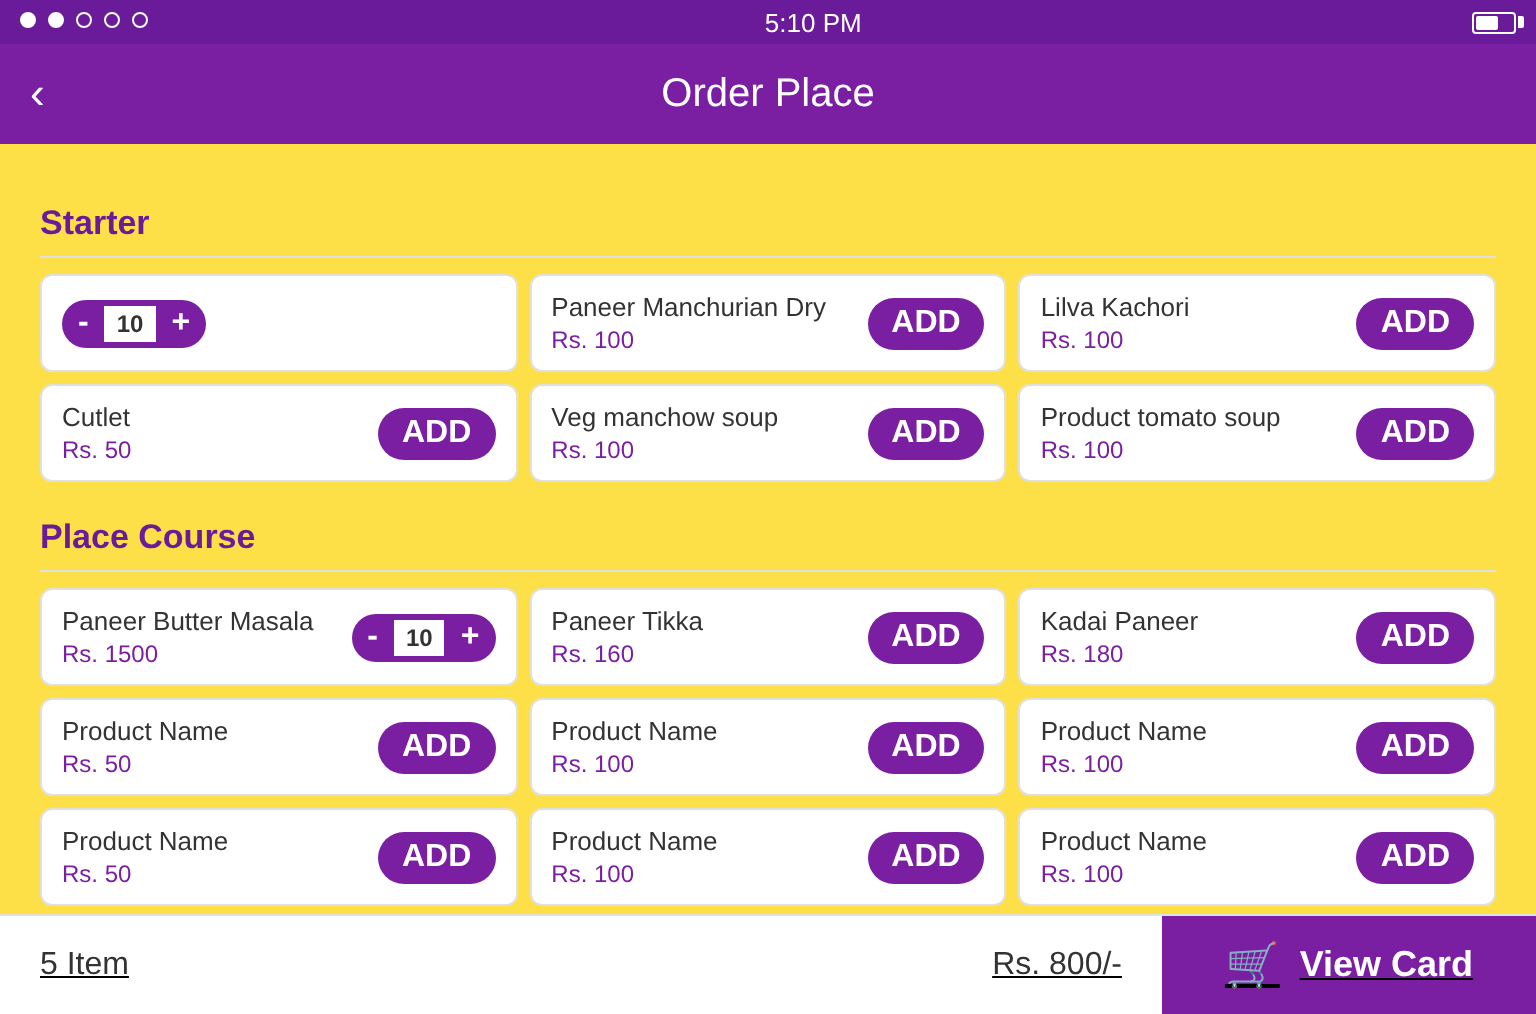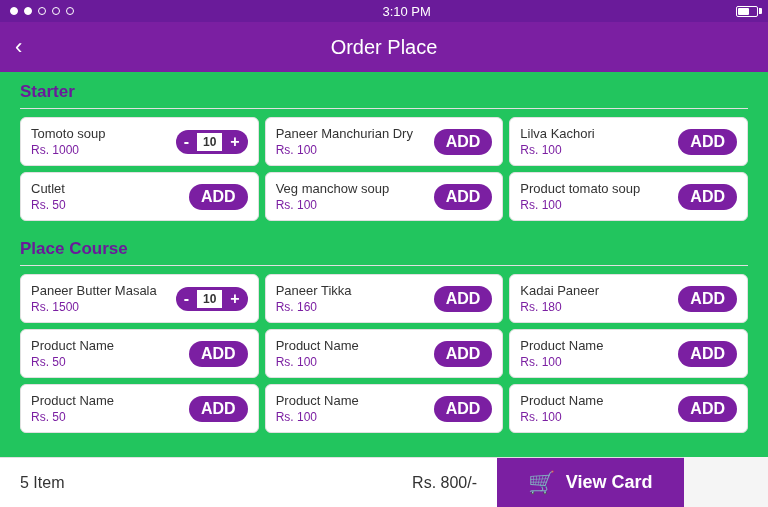--- a/index.html
+++ b/index.html
@@ -78,23 +78,23 @@
       border: none;
     }
     .header-title {
       font-size: 20px;
       font-weight: 400;
       color: white;
     }
 
     
     .content {
-      background: #22c55e;
+      background: #fde047;
       margin: 0;
-      padding: 2px 20px;
+      padding: 22px 20px;
       height: calc(507px - 22px - 50px - 50px);
       overflow-y: auto;
     }
 
     
     .section-title {
       font-size: 17px;
       font-weight: 700;
       color: #6a1b9a;
       padding: 8px 0 6px 0;
@@ -168,26 +168,27 @@
       padding: 2px 6px;
       min-width: 24px;
       text-align: center;
     }
 
     
     .bottom-bar {
       position: absolute;
       bottom: 0;
       left: 0;
-      width: 684px;
+      width: 768px;
       height: 50px;
       display: flex;
       align-items: center;
       background: white;
       border-top: 1px solid #e0e0e0;
+      text-decoration: underline;
     }
     .bottom-items {
       flex: 1;
       padding-left: 20px;
       font-size: 16px;
       color: #333;
       font-weight: 500;
     }
     .bottom-amount {
       padding-right: 20px;
@@ -223,40 +224,36 @@
 <body>
 
 <div class="status-bar">
   <div class="status-dots">
     <span class="filled"></span>
     <span class="filled"></span>
     <span></span>
     <span></span>
     <span></span>
   </div>
-  <div class="status-time">3:10 PM</div>
+  <div class="status-time">5:10 PM</div>
   <div class="battery">
     <div class="battery-inner"></div>
   </div>
 </div>
 
 <div class="header">
   <button class="back-btn">‹</button>
   <span class="header-title">Order Place</span>
 </div>
 
 <div class="content" id="content">
 <div class="section-wrapper">
       <div class="section-title">Starter</div>
       <div class="items-grid">
         <div class="item-card">
-          <div class="item-info">
-            <div class="item-name">Tomoto soup</div>
-            <div class="item-price">Rs. 1000</div>
-          </div>
           <div class="qty-control">
             <button class="qty-btn">-</button>
             <span class="qty-value">10</span>
             <button class="qty-btn">+</button>
           </div>
         </div>
         <div class="item-card">
           <div class="item-info">
             <div class="item-name">Paneer Manchurian Dry</div>
             <div class="item-price">Rs. 100</div>

